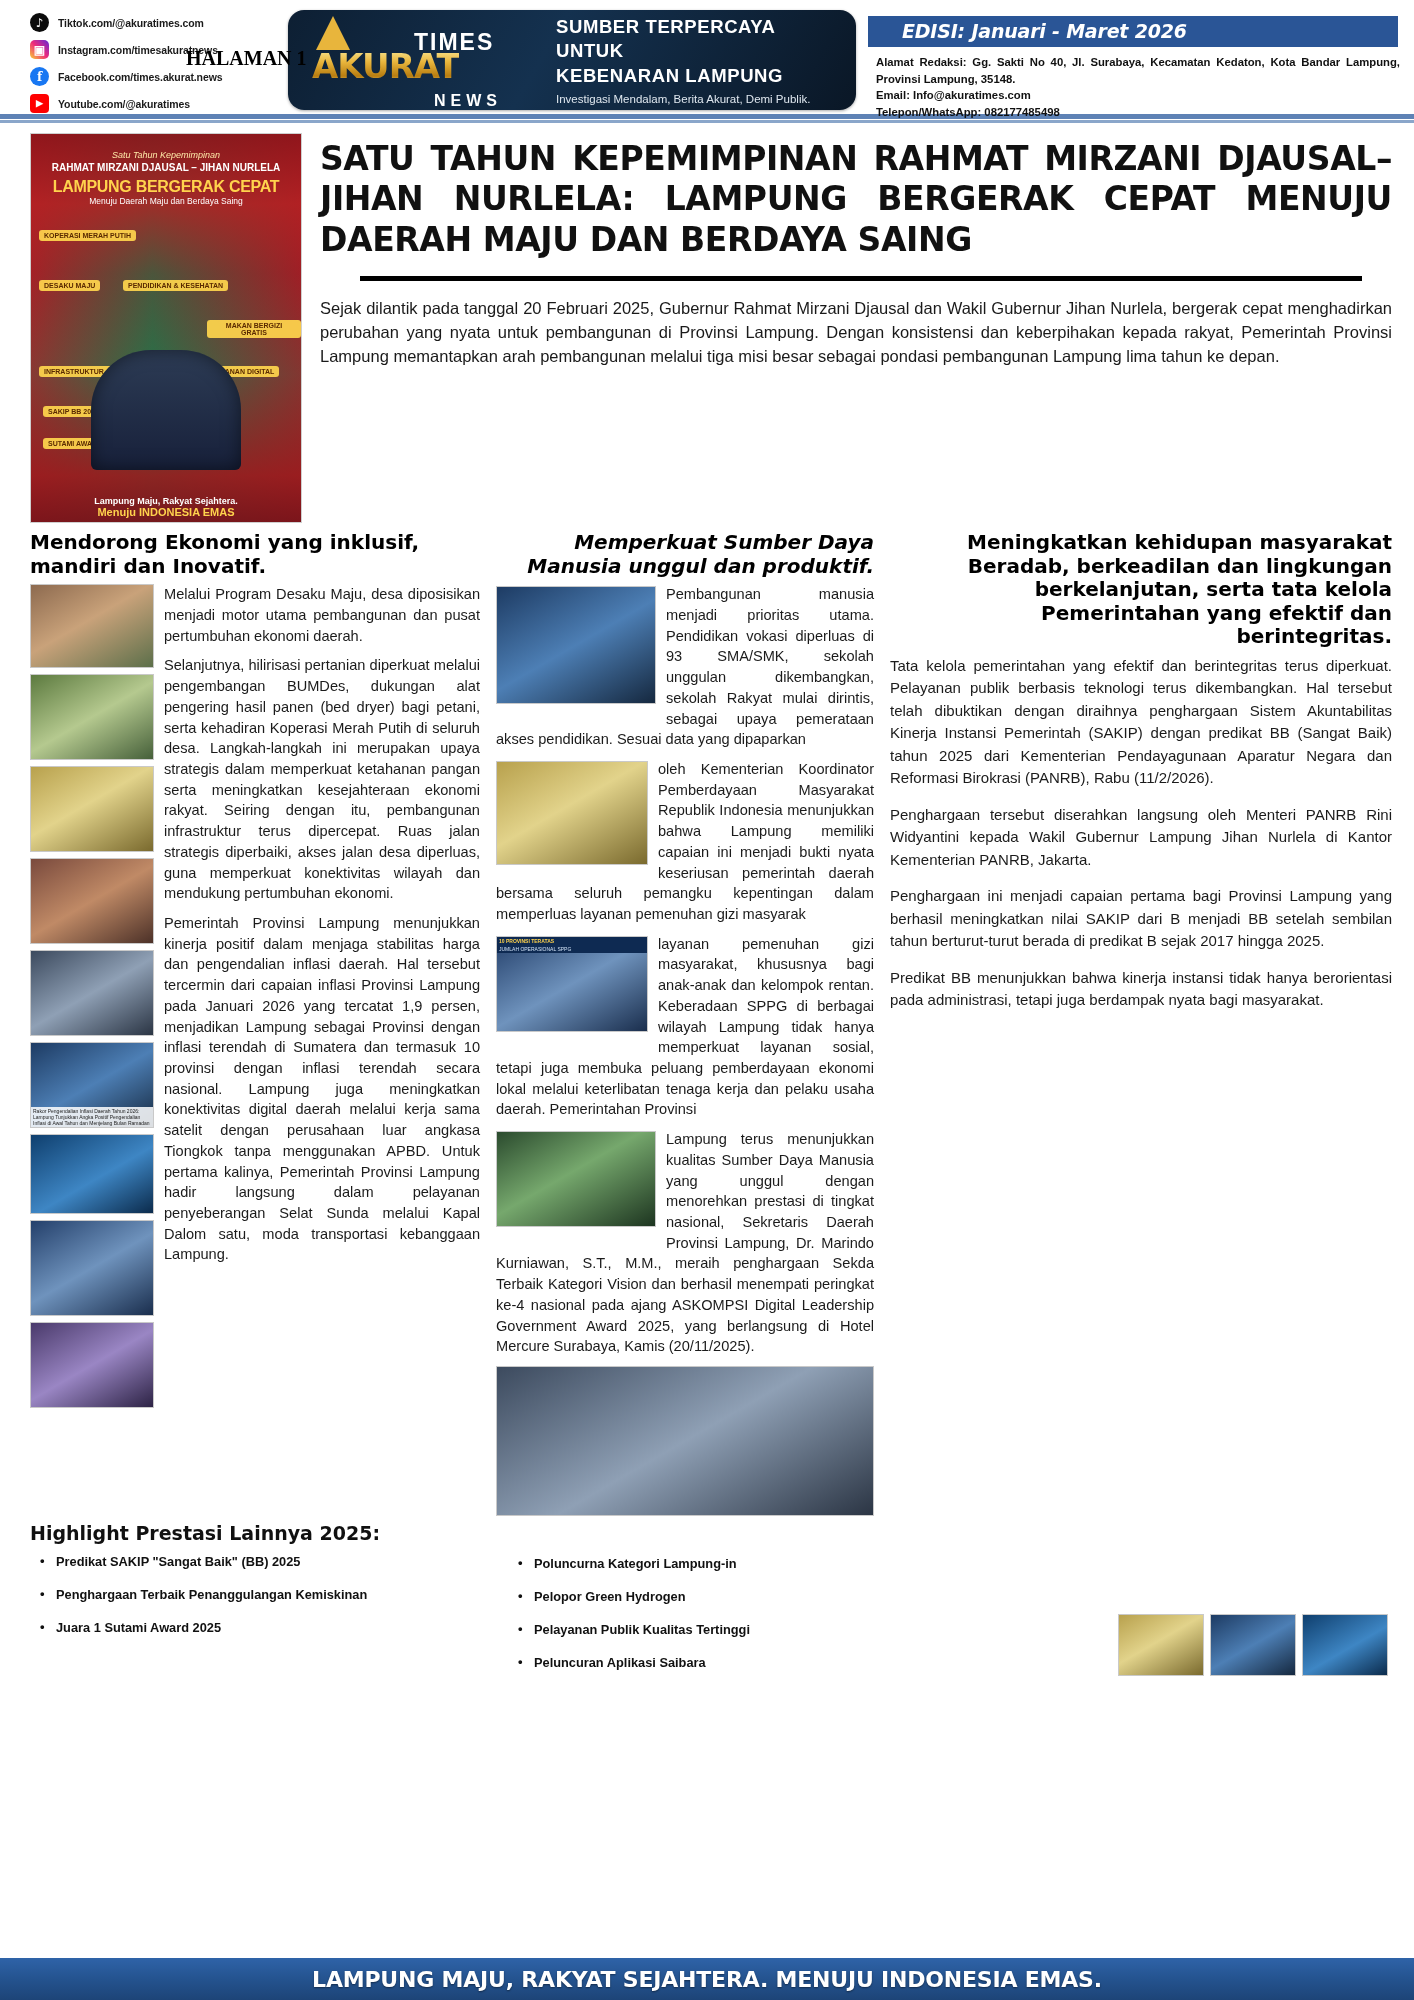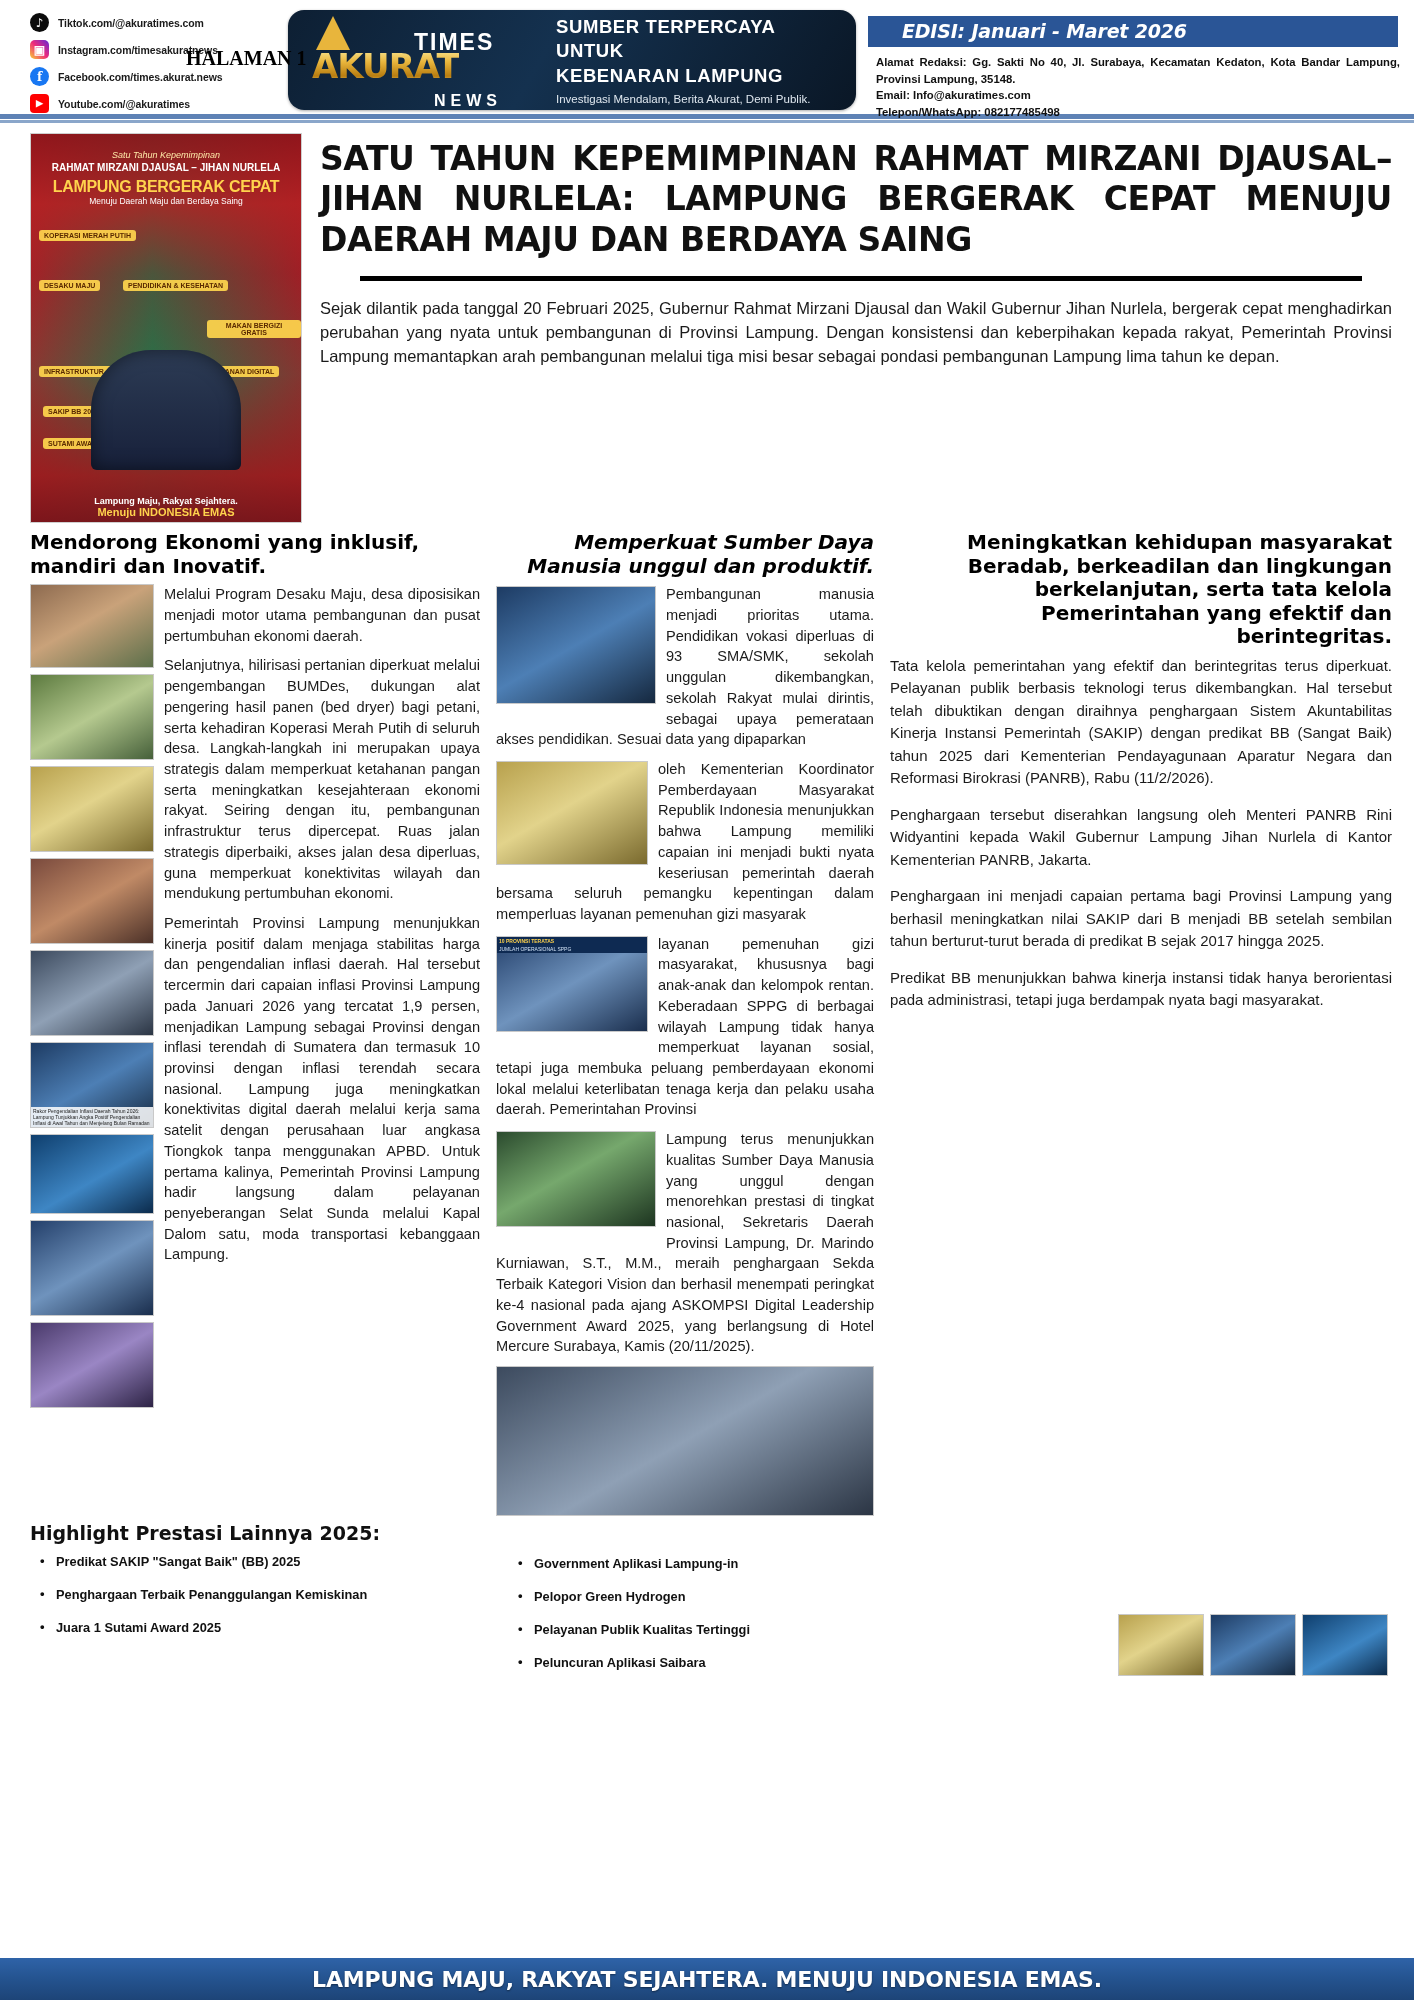--- a/index.html
+++ b/index.html
@@ -356,21 +356,21 @@
 
     <div class="hl-colA">
       <div class="hl-title">Highlight Prestasi Lainnya 2025:</div>
       <div class="hl-item">Predikat SAKIP "Sangat Baik" (BB) 2025</div>
       <div class="hl-item">Penghargaan Terbaik Penanggulangan Kemiskinan</div>
       <div class="hl-item">Juara 1 Sutami Award 2025</div>
     </div>
 
     <div class="hl-colB">
       <div style="height:34px"></div>
-      <div class="hl-item">Government Aplikasi Lampung-in</div>
+      <div class="hl-item">Poluncurna Kategori Lampung-in</div>
       <div class="hl-item">Pelopor Green Hydrogen</div>
       <div class="hl-item">Pelayanan Publik Kualitas Tertinggi</div>
       <div class="hl-item">Peluncuran Aplikasi Saibara</div>
     </div>
 
     <div class="hl-colC">
       <div style="height:92px"></div>
       <div class="bottom-thumbs">
         <div class="ph ph-c"></div>
         <div class="ph ph-f"></div>

